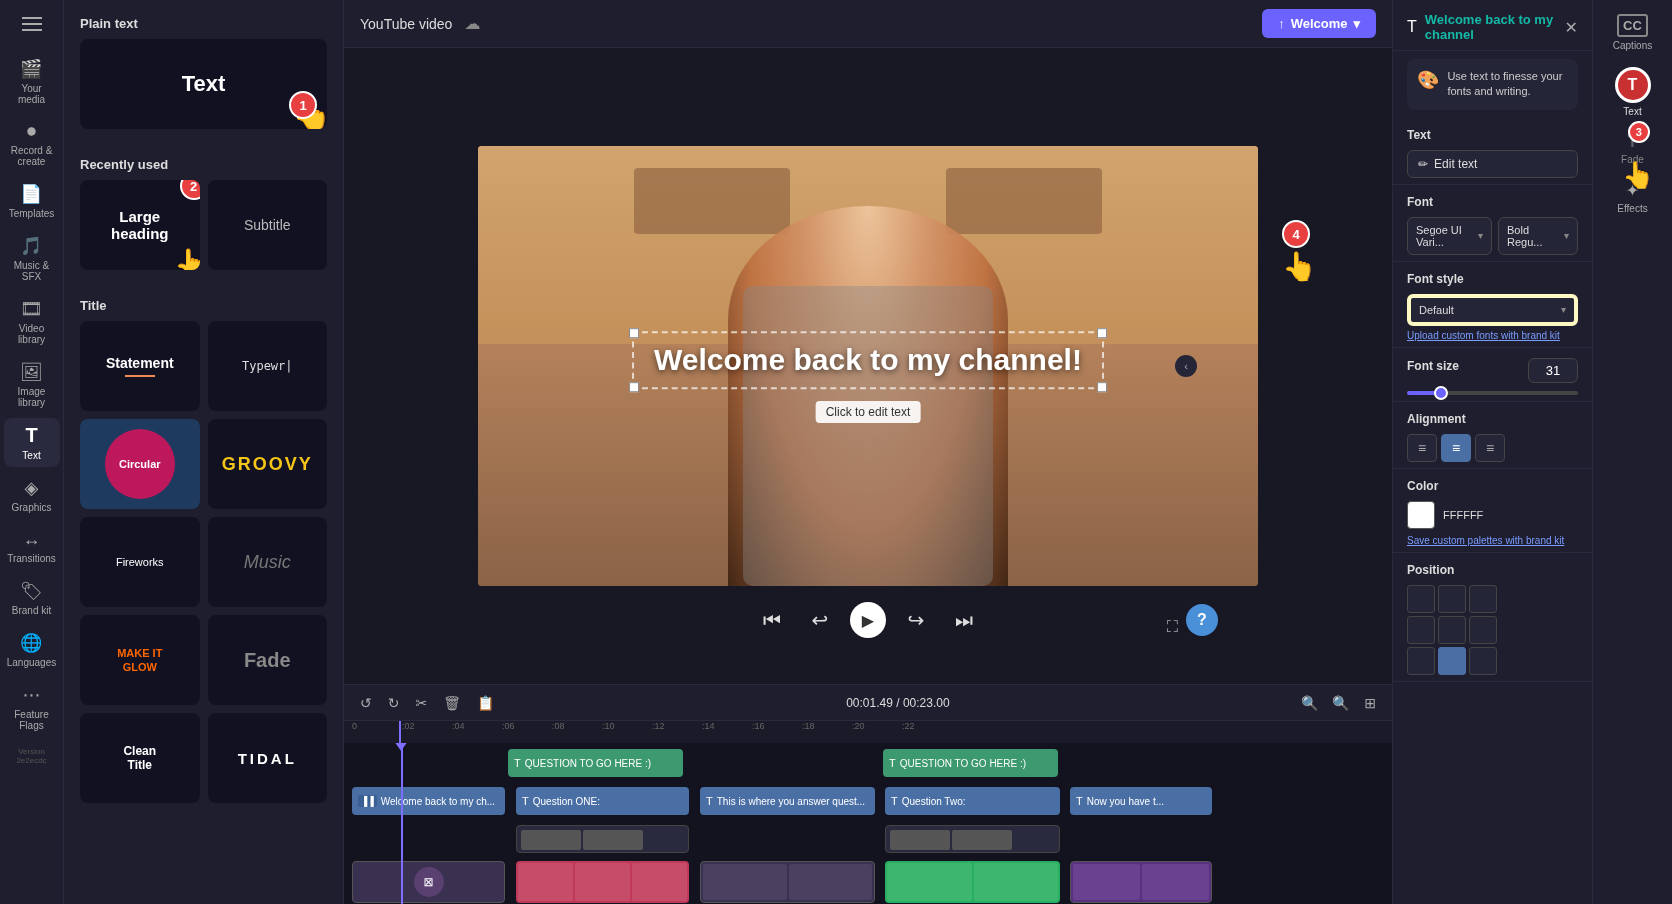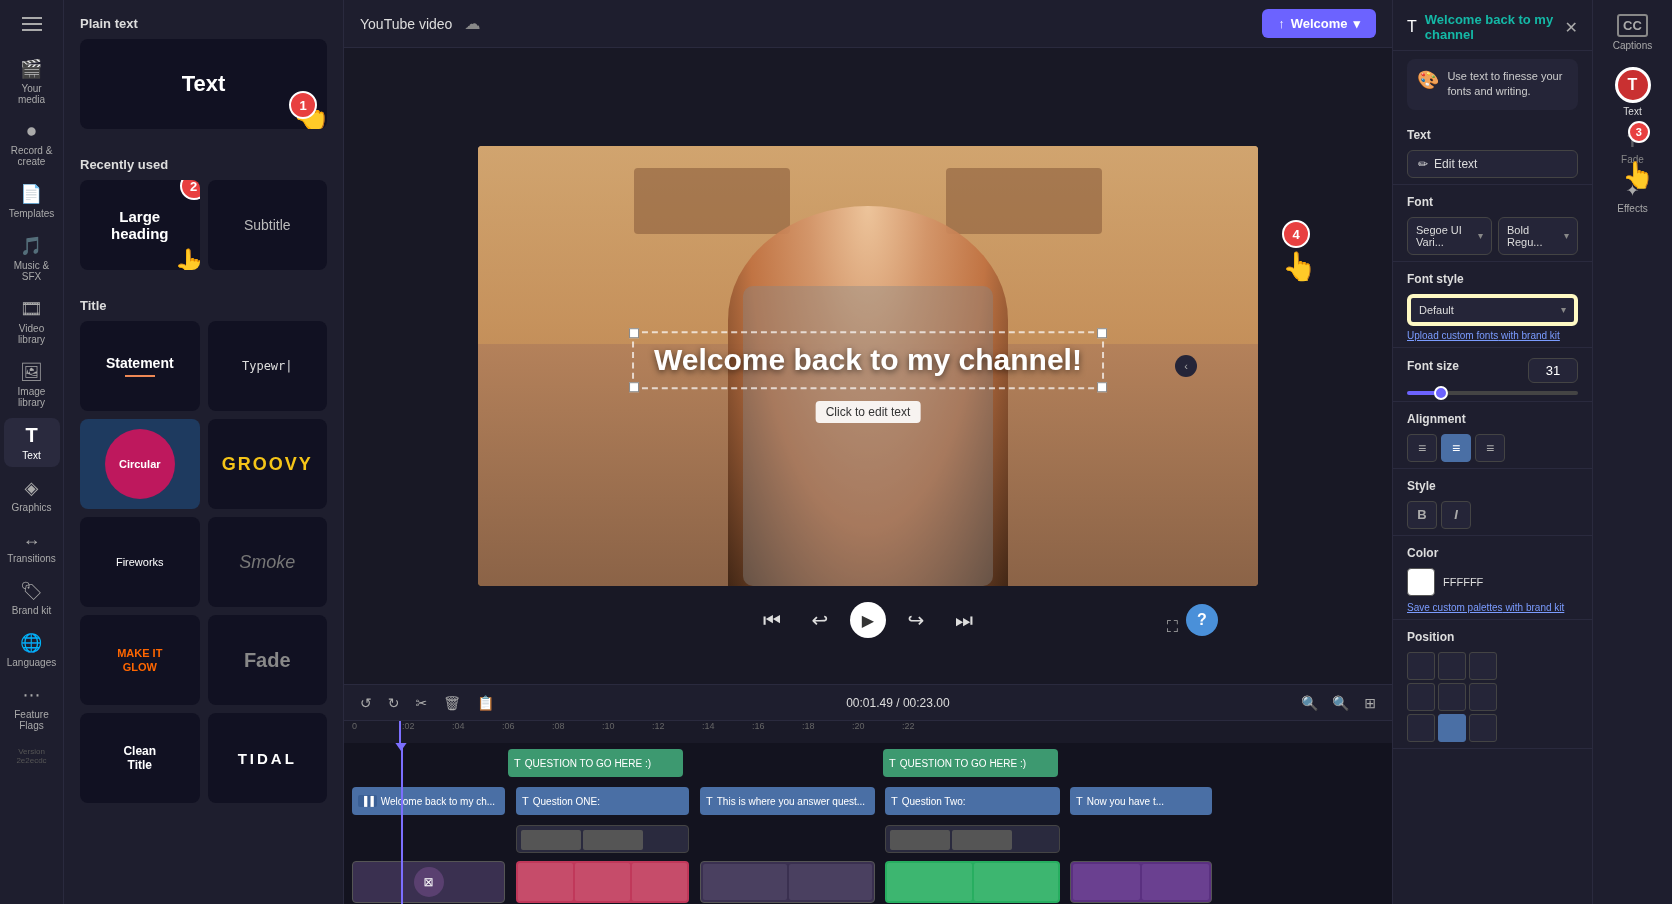--- a/index.html
+++ b/index.html
@@ -615,21 +615,21 @@
       <div class="text-card" style="background:#1e3a5f;">
         <div style="background:#be185d;border-radius:50%;width:70px;height:70px;display:flex;align-items:center;justify-content:center;font-size:11px;font-weight:700;color:#fff;">Circular</div>
       </div>
       <div class="text-card">
         <span style="font-size:18px;font-weight:900;color:#f5c518;letter-spacing:2px;">GROOVY</span>
       </div>
       <div class="text-card">
         <span style="font-size:11px;color:#fff;">Fireworks</span>
       </div>
       <div class="text-card">
-        <span style="color:#777;font-size:18px;font-style:italic;">Smoke</span>
+        <span style="color:#777;font-size:18px;font-style:italic;">Music</span>
       </div>
       <div class="text-card">
         <span style="font-size:11px;font-weight:900;color:#ff6600;text-align:center;line-height:1.3;">MAKE IT<br>GLOW</span>
       </div>
       <div class="text-card">
         <span style="font-size:20px;font-weight:600;color:#888;">Fade</span>
       </div>
       <div class="text-card">
         <span style="font-size:12px;font-weight:700;color:#fff;text-align:center;">Clean<br>Title</span>
       </div>
@@ -875,31 +875,20 @@
 
       <div class="prop-section">
         <div class="prop-section-title">Alignment</div>
         <div class="alignment-btns">
           <button class="align-btn">≡</button>
           <button class="align-btn active" style="background:#4a6fa5;color:#fff;">≡</button>
           <button class="align-btn">≡</button>
         </div>
       </div>
 
-      <div class="prop-section">
-        <div class="prop-section-title">Style</div>
-        <div class="style-btns">
-          <button class="style-btn">
-              <b>B</b>
-            </button>
-          <button class="style-btn">
-              <i>I</i>
-            </button>
-        </div>
-      </div>
 
       <div class="prop-section">
         <div class="prop-section-title">Color</div>
         <div class="prop-row">
           <div class="color-swatch" style="background:#ffffff;"></div>
           <span class="color-label">FFFFFF</span>
         </div>
         <span class="save-palette-link">
           <span>Save custom palettes</span><span> with brand kit</span>
         </span>

